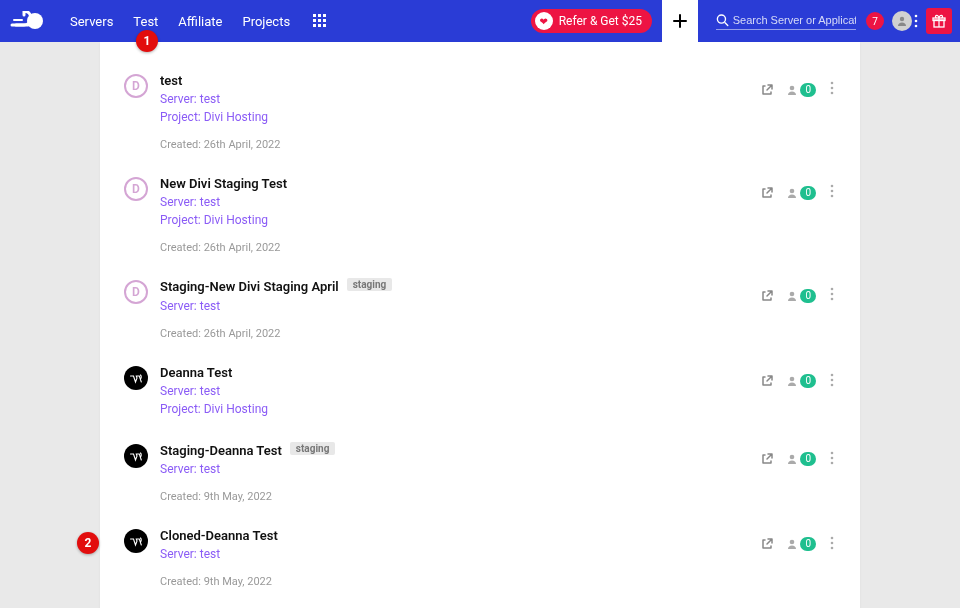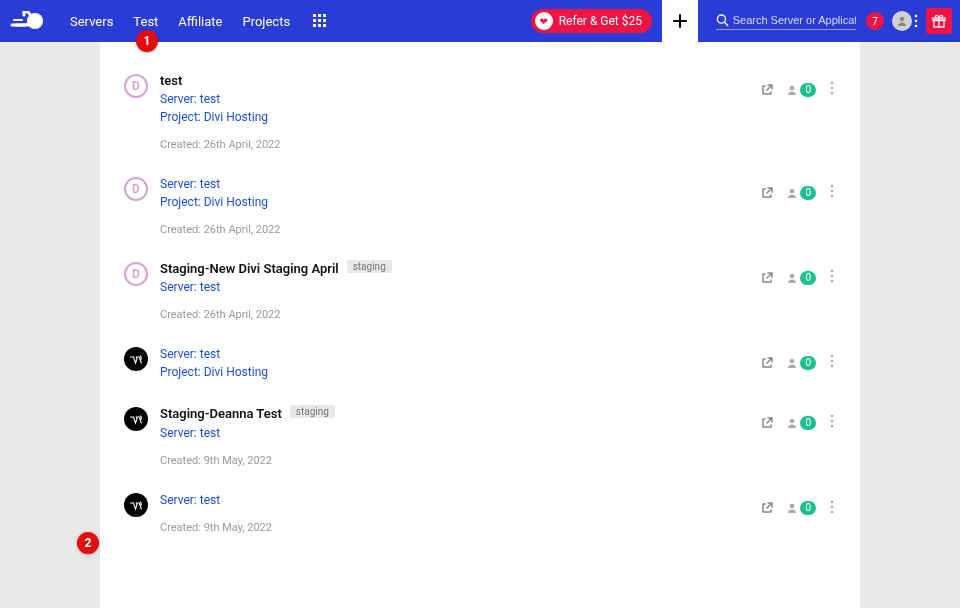--- a/index.html
+++ b/index.html
@@ -105,23 +105,23 @@
     width: 24px; height: 24px; border-radius: 50%;
     display: inline-flex; align-items: center; justify-content: center;
     font-size: 14px;
   }
   .app-icon.divi { border: 2px solid #d4a5d4; color: #d4a5d4; font-weight: 600; font-size: 12px;}
   .app-icon.wp { background: #000; color: #fff; font-weight: 700; font-size: 14px;}
   .app-body { flex: 1; }
   .app-title-row { display: flex; align-items: flex-start; gap: 8px; }
   .app-title { font-size: 13px; font-weight: 600; color: #111; line-height: 1.4; }
   .badge-staging {
-    background: #e8e8e8; color: #777; font-size: 10px; padding: 1px 6px; border-radius: 2px;
-  }
-  .app-meta { font-size: 12px; color: #1d4ed8; line-height: 1.5; }
+    background: #e8e8e8; color: #777; font-size: 10px; padding: 1px 6px; border-radius: 2px; font-weight: bold;
+  }
+  .app-meta { font-size: 12px; color: #8b5cf6; line-height: 1.5; }
   .app-date { font-size: 11px; color: #999; margin-top: 12px; }
   .app-actions {
     display: flex; align-items: center; gap: 12px;
     padding-top: 8px;
   }
   .action-icon { color: #888; display: inline-flex; cursor: pointer; }
   .team-pill {
     display: inline-flex; align-items: center; gap: 2px;
   }
   .team-pill .cnt {
@@ -258,20 +258,23 @@
         <span class="vdots"><svg width="4" height="14" viewBox="0 0 4 14">
             <circle cx="2" cy="2" r="1.3" fill="#aaa"></circle>
             <circle cx="2" cy="7" r="1.3" fill="#aaa"></circle>
             <circle cx="2" cy="12" r="1.3" fill="#aaa"></circle>
           </svg></span>
       </div>
     </div>
     <div class="app-row">
       <div class="app-icon-col"><span class="app-icon divi">D</span></div>
       <div class="app-body">
+        <div class="app-title-row">
+          <span class="app-title">New Divi Staging Test</span>
+        </div>
         <div class="app-meta">Server: test</div>
         <div class="app-meta">Project: Divi Hosting</div>
         <div class="app-date">Created: 26th April, 2022</div>
       </div>
       <div class="app-actions">
         <span class="action-icon">
           <svg width="14" height="14" viewBox="0 0 14 14">
             <path d="M5 3H3v8h8V9M8 2h4v4M12 2L7 7" stroke="#888" stroke-width="1.5" fill="none" stroke-linecap="round" stroke-linejoin="round"></path>
           </svg>
         </span>
@@ -320,20 +323,23 @@
       </div>
     </div>
     <div class="app-row">
       <div class="app-icon-col"><span class="app-icon wp">
           <svg width="16" height="16" viewBox="0 0 16 16">
             <circle cx="8" cy="8" r="7.2" fill="#000"></circle>
             <path d="M2.5 6h3l2 6 1.5-4-0.7-2h3l2 6M12.5 5c1 1 1 3 0 4" stroke="#fff" stroke-width="1.1" fill="none" stroke-linecap="round"></path>
           </svg>
         </span></div>
       <div class="app-body">
+        <div class="app-title-row">
+          <span class="app-title">Deanna Test</span>
+        </div>
         <div class="app-meta">Server: test</div>
         <div class="app-meta">Project: Divi Hosting</div>
       </div>
       <div class="app-actions">
         <span class="action-icon">
           <svg width="14" height="14" viewBox="0 0 14 14">
             <path d="M5 3H3v8h8V9M8 2h4v4M12 2L7 7" stroke="#888" stroke-width="1.5" fill="none" stroke-linecap="round" stroke-linejoin="round"></path>
           </svg>
         </span>
         <span class="team-pill">
@@ -386,20 +392,23 @@
       </div>
     </div>
     <div class="app-row">
       <div class="app-icon-col"><span class="app-icon wp">
           <svg width="16" height="16" viewBox="0 0 16 16">
             <circle cx="8" cy="8" r="7.2" fill="#000"></circle>
             <path d="M2.5 6h3l2 6 1.5-4-0.7-2h3l2 6M12.5 5c1 1 1 3 0 4" stroke="#fff" stroke-width="1.1" fill="none" stroke-linecap="round"></path>
           </svg>
         </span></div>
       <div class="app-body">
+        <div class="app-title-row">
+          <span class="app-title">Cloned-Deanna Test</span>
+        </div>
         <div class="app-meta">Server: test</div>
         <div class="app-date">Created: 9th May, 2022</div>
       </div>
       <div class="app-actions">
         <span class="action-icon">
           <svg width="14" height="14" viewBox="0 0 14 14">
             <path d="M5 3H3v8h8V9M8 2h4v4M12 2L7 7" stroke="#888" stroke-width="1.5" fill="none" stroke-linecap="round" stroke-linejoin="round"></path>
           </svg>
         </span>
         <span class="team-pill">

